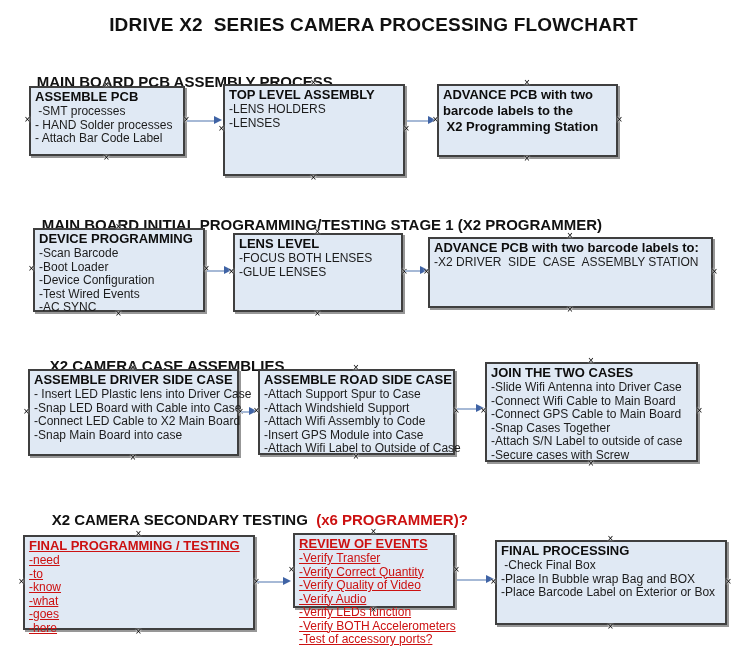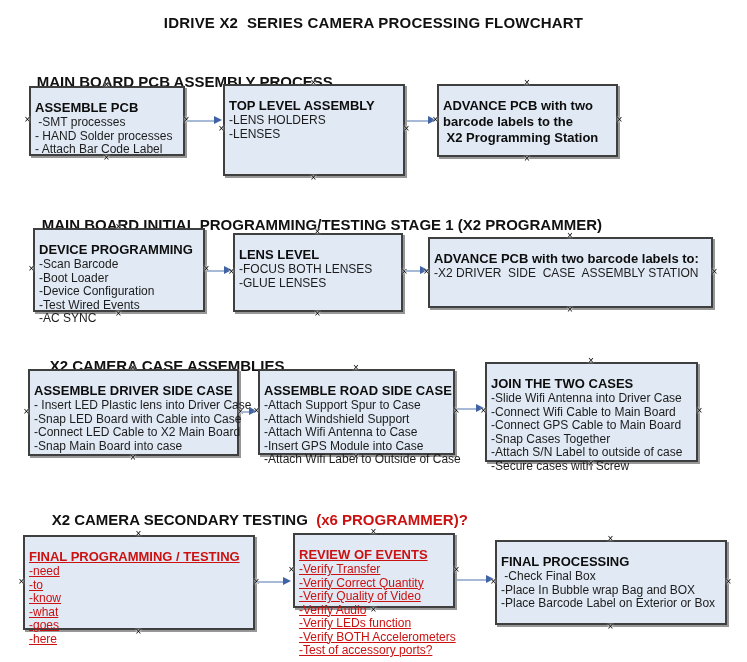--- a/index.html
+++ b/index.html
@@ -2,29 +2,29 @@
 <html style="--box-fill: #e0e9f4; --box-border: #3f3f3f; --red: #cc1111; --arrow-line: #a6b9d6; --arrow-head: #3f63a5;"><head>
 <meta charset="utf-8">
 <style>
   html,body{margin:0;padding:0;background:#ffffff;}
   .canvas{
     position:relative;width:747px;height:662px;background:#fff;
     font-family:"Liberation Sans",sans-serif;overflow:hidden;
   }
   .main-title{
     position:absolute;left:0;right:0;top:14px;text-align:center;
-    font-weight:bold;font-size:15px;letter-spacing:.2px;color:#111;white-space:pre;
+    font-weight:bold;font-size:19px;letter-spacing:.2px;color:#111;white-space:pre;
   }
   .sec-h{position:absolute;font-weight:bold;font-size:15px;color:#111;white-space:pre;}
   .sec-h .red{color:var(--red);}
   .box{
     position:absolute;background:var(--box-fill);
     border:2px solid var(--box-border);
     box-shadow:2px 2px 0 #979797;
-    box-sizing:border-box;padding:12px 4px;overflow:visible;
+    box-sizing:border-box;padding:1px 4px;overflow:visible;
   }
   .box-title div{font-weight:bold;font-size:13px;line-height:16px;white-space:pre;color:#0d0d0d;}
   .box-items div{font-size:12px;line-height:13.5px;white-space:pre;color:#1c1c1c;}
   .red-box .box-title div,.red-box .box-items div{color:var(--red);text-decoration:underline;}
   
   .h{position:absolute;width:7px;height:9px;font-size:10px;line-height:9px;color:#000;
      text-shadow:0 0 2px #fff,0 0 2px #fff;pointer-events:none;text-align:center;}
   .h::before{content:"\00d7";}
   .ht{top:-8px;left:50%;margin-left:-4px;}
   .hb{bottom:-8px;left:50%;margin-left:-4px;}
@@ -187,21 +187,21 @@
     <span class="h ht"></span>
     <span class="h hb"></span>
     <span class="h hl"></span>
     <span class="h hr"></span>
     <div class="box-title">
         <div>ASSEMBLE ROAD SIDE CASE</div>
       </div>
     <div class="box-items">
         <div>-Attach Support Spur to Case</div>
         <div>-Attach Windshield Support</div>
-        <div>-Attach Wifi Antenna to Case</div>
+        <div>-Attach Wifi Assembly to Code</div>
         <div>-Insert GPS Module into Case</div>
         <div>-Attach Wifi Label to Outside of Case</div>
       </div>
   </div>
 
   <div class="arrow" style="left:457px;top:404px;width:27px">
     <div class="line"></div>
     <div class="head"></div>
   </div>
 

